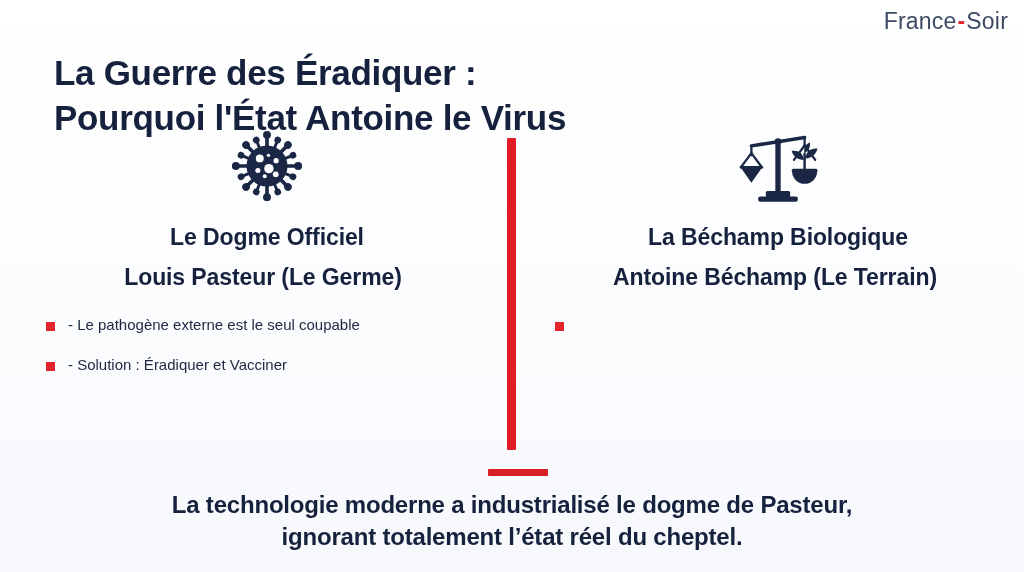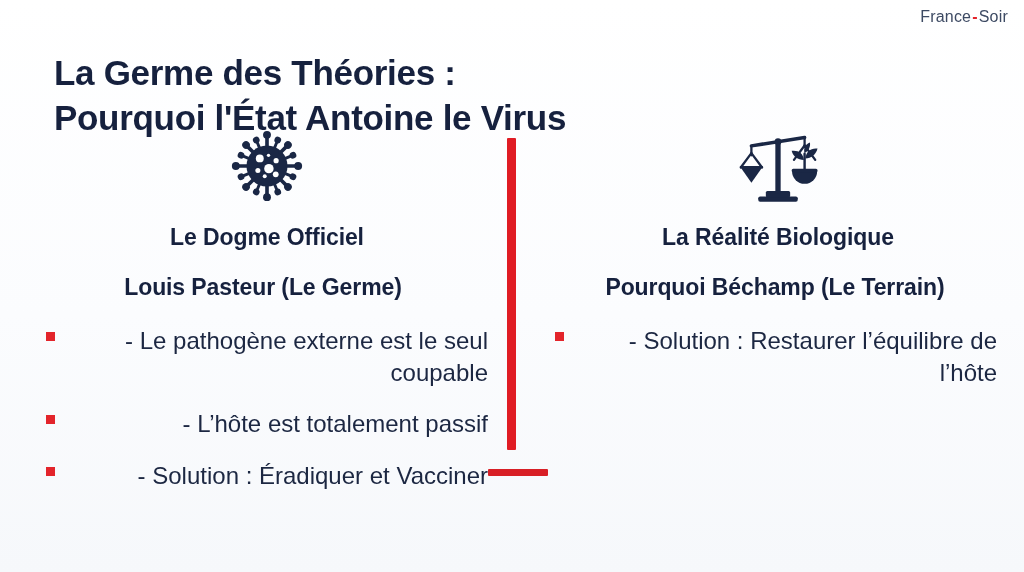--- a/index.html
+++ b/index.html
@@ -22,21 +22,21 @@
     height: 572px;
     background: linear-gradient(180deg, #ffffff 0%, #fbfcfe 55%, #f6f8fb 100%);
     box-sizing: border-box;
   }
 
   
   .brand {
     position: absolute;
     top: 8px;
     right: 16px;
-    font-size: 16px;
+    font-size: 23px;
     letter-spacing: 0.2px;
     color: #3d4a63;
     font-weight: 400;
     white-space: nowrap;
   }
   .brand .sep {
     color: #e3242b;
     font-weight: 700;
     padding: 0 1px;
   }
@@ -90,44 +90,43 @@
     letter-spacing: -0.1px;
   }
   .col-left .col-title  { padding-left: 20px; }
   .col-right .col-title { padding-left: 16px; }
 
   .col-sub {
     text-align: center;
     font-size: 23px;
     font-weight: 700;
     color: #16213e;
-    margin-top: 23px;
+    margin-top: 13px;
     letter-spacing: -0.1px;
   }
   .col-left .col-sub  { padding-left: 12px; }
   .col-right .col-sub { padding-left: 10px; }
 
   .bullets {
     margin: 24px 0 0 0;
     padding: 0;
     list-style: none;
   }
   .col-left .bullets  { margin-left: 24px; }
   .col-right .bullets { margin-left: 20px; }
 
   .bullet {
     position: relative;
     padding-left: 22px;
     margin-bottom: 20px;
-    font-size: 24px;
+    font-size: 15px;
     line-height: 1.32;
     color: #1c2742;
     font-weight: 400;
     max-width: 420px;
-    text-align: right;
   }
   .bullet .marker {
     position: absolute;
     left: 0;
     top: 7px;
     width: 9px;
     height: 9px;
     background: #e3242b;
     display: block;
   }
@@ -170,21 +169,21 @@
 </head>
 <body>
 
 <div class="slide">
 
   <div class="brand">
     <span>France</span><span class="sep">-</span><span>Soir</span>
   </div>
 
   <h1 class="title">
-    <span class="line">La Germe des Théories :</span>
+    <span class="line">La Guerre des Éradiquer :</span>
     <span class="line">Pourquoi l'État Antoine le Virus</span>
   </h1>
 
   <div class="divider-v"></div>
 
   <div class="columns">
 
     <div class="col col-left">
       <div class="icon-wrap">
         <svg width="76" height="76" viewBox="0 0 100 100" aria-hidden="true">
@@ -244,21 +243,20 @@
       </div>
       <div class="col-title">Le Dogme Officiel</div>
       <div class="col-sub">Louis Pasteur (Le Germe)</div>
       <ul class="bullets">
         <li class="bullet">
           <span class="marker"></span>
           <span>- Le pathogène externe est le seul coupable</span>
         </li>
         <li class="bullet">
           <span class="marker"></span>
-          <span>- L’hôte est totalement passif</span>
         </li>
         <li class="bullet">
           <span class="marker"></span>
           <span>- Solution : Éradiquer et Vacciner</span>
         </li>
       </ul>
     </div>
 
     <div class="col col-right">
       <div class="icon-wrap">
@@ -287,31 +285,31 @@
             <rect x="70" y="53.5" width="34" height="4.6" rx="2" stroke="none"></rect>
 
             <line x1="87" y1="53" x2="87" y2="34" stroke-width="3.2"></line>
 
             <path d="M86 42 C78 42 72 38 70 30 C79 29 85 33 86 42 Z" stroke="none"></path>
             <path d="M88 40 C96 40 102 35 104 27 C95 26 89 31 88 40 Z" stroke="none"></path>
             <path d="M87 33 C92 30 95 25 94 19 C88 21 85 27 87 33 Z" stroke="none"></path>
           </g>
         </svg>
       </div>
-      <div class="col-title">La Réalité Biologique</div>
-      <div class="col-sub">Pourquoi Béchamp (Le Terrain)</div>
+      <div class="col-title">La Béchamp Biologique</div>
+      <div class="col-sub">Antoine Béchamp (Le Terrain)</div>
       <ul class="bullets">
         <li class="bullet">
           <span class="marker"></span>
         </li>
-        <li class="bullet">
-          <span class="marker"></span>
-          <span>- Solution : Restaurer l’équilibre de l’hôte</span>
-        </li>
       </ul>
     </div>
 
   </div>
 
   <div class="divider-h"></div>
 
+  <div class="footer">
+    <span class="line">La technologie moderne a industrialisé le dogme de Pasteur,</span>
+    <span class="line">ignorant totalement l’état réel du cheptel.</span>
+  </div>
 
 </div>
 
 </body></html>

